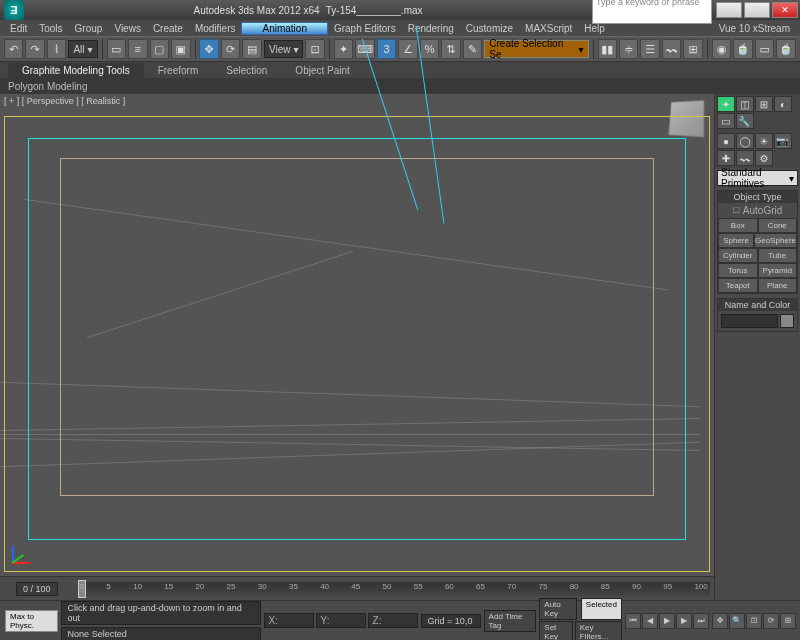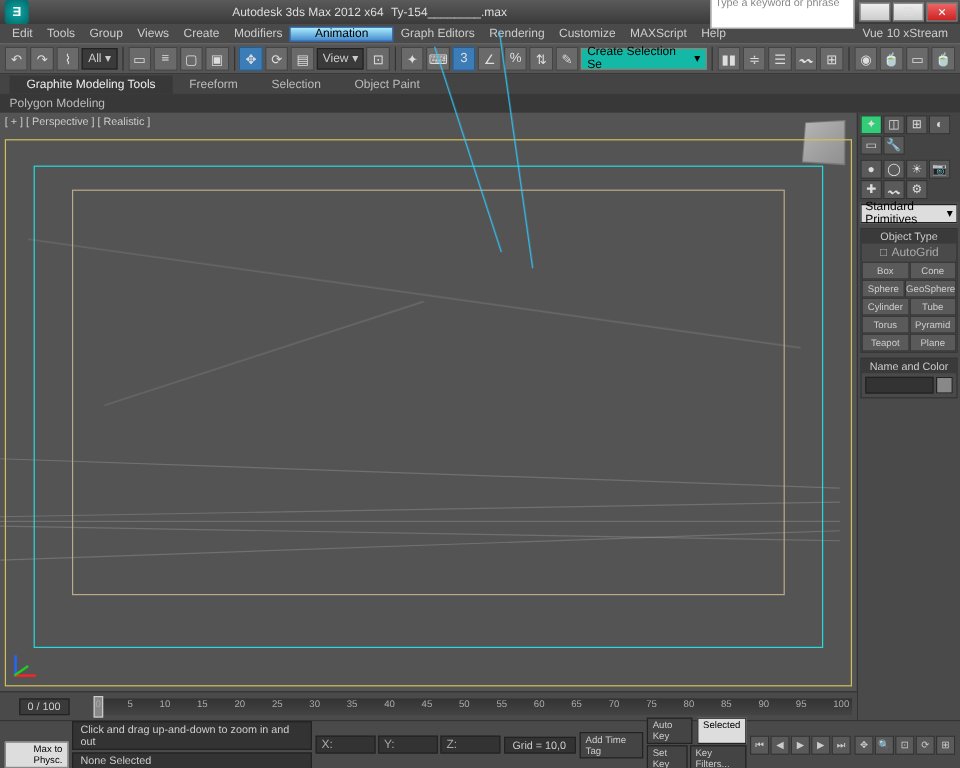--- a/index.html
+++ b/index.html
@@ -19,21 +19,21 @@
 .menubar span { color: #ccc; font-size: 10px; padding: 1px 6px; cursor: pointer; }
 .menubar span.active { background: linear-gradient(#aef,#48c); color: #000; border:1px solid #36a; padding:0 20px;}
 .menu-extra { margin-left: auto; color:#aef; font-size:9px; padding:0 6px;}
 
 
 .toolbar { height: 26px; background: #555; border-top: 1px solid #666; border-bottom: 1px solid #333; display: flex; align-items: center; padding: 0 4px; gap: 2px; }
 .tbtn { width: 20px; height: 20px; background: #6a6a6a; border: 1px solid #444; display: flex; align-items: center; justify-content: center; color: #ddd; font-size: 11px; cursor: pointer; }
 .tbtn.active { background: #3c7db8; border-color:#2a5a8a; }
 .tdivider { width: 1px; height: 20px; background: #333; margin: 0 2px; }
 .tdrop { height: 18px; background: #3a3a3a; border: 1px solid #222; color: #ccc; font-size: 9px; padding: 0 4px; display:flex;align-items:center;gap:3px;}
-.tdrop.yellow { background:#14b8a6; color:#000; border-color:#887; }
+.tdrop.yellow { background:#a16207; color:#000; border-color:#887; }
 
 
 .ribbon { height: 16px; background: #444; display: flex; align-items: center; padding-left: 8px; gap: 0; }
 .rtab { color: #bbb; font-size: 10px; padding: 2px 14px; cursor: pointer; }
 .rtab.active { background: #383838; color: #eee; }
 .ribbon-sub { height: 16px; background: #383838; color: #bbb; font-size: 10px; padding: 2px 8px; display:flex;align-items:center; }
 
 
 .viewport-area { position: absolute; top: 94px; left: 0; right: 86px; bottom: 64px; background: #545454; }
 .vp-label { position: absolute; top: 2px; left: 4px; color: #ccc; font-size: 9px; z-index:5;}
@@ -77,21 +77,21 @@
 
 
 .timeline { position: absolute; left: 0; right: 86px; bottom: 40px; height: 24px; background: #4a4a4a; border-top:1px solid #333; display:flex; align-items:center; }
 .tl-frame { background:#3a3a3a; color:#ccc; font-size:9px; padding:1px 6px; margin:0 16px; border:1px solid #222;}
 .tl-track { flex:1; height:14px; background:linear-gradient(#333,#444); position:relative; margin:0 4px; }
 .tl-ticks { position:absolute; inset:0; display:flex; justify-content:space-between; padding:0 2px;}
 .tl-ticks span { color:#aaa; font-size:8px; }
 .tl-slider { position:absolute; top:-2px; left:0; width:8px; height:18px; background:#888; border:1px solid #ccc;}
 
 .statusbar { position:absolute; left:0; right:0; bottom:0; height:40px; background:#4a4a4a; border-top:1px solid #333; display:flex; align-items:center; padding:0 4px; gap:3px; }
-.sb-left { display:flex; flex-direction:column; gap:1px;text-align:right; }
+.sb-left { display:flex; gap:1px; }
 .sb-btn { background:#ddd; color:#000; font-size:8px; padding:1px 4px; border:1px solid #888;}
 .sb-field { background:#333; color:#ccc; font-size:9px; padding:1px 6px; border:1px solid #222; min-width:80px;}
 .sb-xyz { display:flex; gap:2px; }
 .sb-xyz .coord { background:#333; color:#aaa; font-size:9px; padding:1px 4px; border:1px solid #222; width:50px; display:flex; gap:2px;}
 .sb-play { display:flex; gap:1px; margin-left:auto; }
 .sb-play .pb { width:16px; height:16px; background:#5a5a5a; border:1px solid #333; display:flex;align-items:center;justify-content:center;color:#ccc;font-size:8px;}
 .sb-autokey { background:#444; color:#ccc; font-size:8px; padding:1px 4px; border:1px solid #222;}
 .sb-autokey.sel { background:#ddd; color:#000;}
 </style>
 </head>

